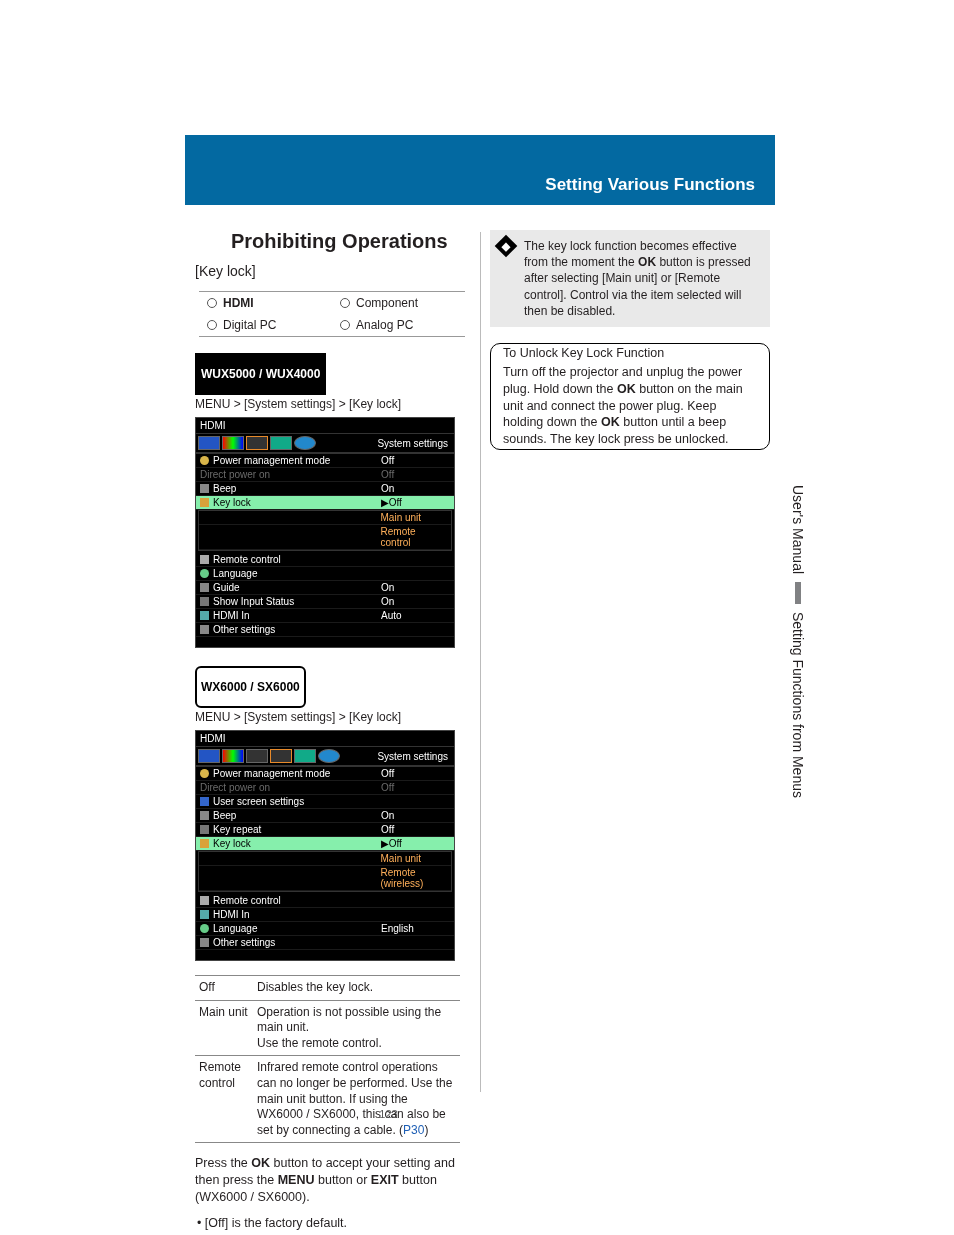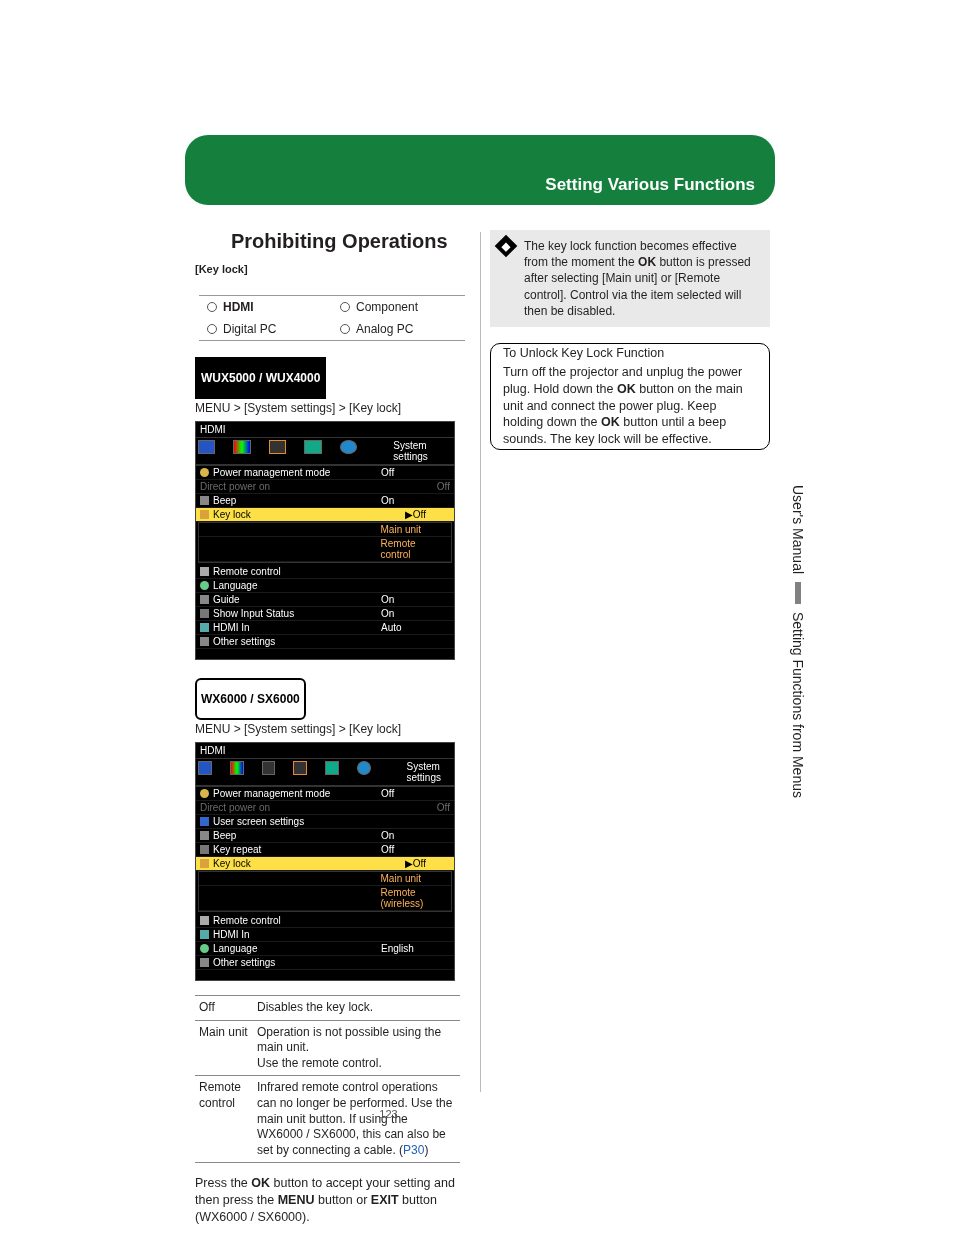--- a/index.html
+++ b/index.html
@@ -8,42 +8,41 @@
     background: #fff;
     width: 954px;
     height: 1235px;
     position: relative;
     color: #231f20;
   }
   .header-bar {
     position: absolute;
     left: 185px; top: 135px;
     width: 590px; height: 70px;
-    background: #15803d;
-    border-radius: 23px;
+    background: #0369a1;
   }
   .header-title {
     position: absolute;
     right: 20px; top: 40px;
     color: #fff;
     font-weight: bold;
     font-size: 17px;
   }
   .col-left {
     position: absolute;
     left: 195px; top: 230px;
     width: 270px;
   }
   .col-right {
     position: absolute;
     left: 490px; top: 230px;
     width: 280px;
   }
   h2.section { font-size: 20px; font-weight: bold; margin-bottom: 10px; margin-left: 36px; }
-  .subtitle { font-size: 11px; margin-bottom: 20px; font-weight: bold; }
+  .subtitle { font-size: 14px; margin-bottom: 12px; }
   .inputs {
     display: flex; flex-wrap: wrap;
     font-size: 12px;
     border-top: 1px solid #999;
     border-bottom: 1px solid #999;
     margin: 4px 0 12px 4px;
   }
   .inputs .cell {
     width: 50%;
     padding: 4px 0 4px 8px;
@@ -71,42 +70,42 @@
     font-size: 10px;
     border: 1px solid #444;
     margin-bottom: 14px;
   }
   .osd-titlebar {
     padding: 2px 4px;
     display: flex; justify-content: space-between;
     border-bottom: 1px solid #333;
   }
   .osd-tabs {
-    display: flex; gap: 18px; padding: 2px;
+    display: flex; gap: 2px; padding: 2px;
     border-bottom: 2px solid #333;
   }
   .tab {
     width: 22px; height: 14px;
     border: 1px solid #666;
     display: flex; align-items: center; justify-content: center;
   }
   .tab.sel { border: 1px solid #e88a2a; }
   .osd-tabs .spacer { flex: 1; }
   .osd-tabs .tab-label { align-self: center; font-size: 10px; padding-right: 4px; }
   .osd-row {
     display: flex;
     padding: 1px 4px;
     border-bottom: 1px solid #1a1a1a;
     min-height: 13px;
     gap: 36px;
   }
   .osd-row .rl { flex: 0 0 58%; display: flex; align-items: center; gap: 4px; }
   .osd-row .rv { flex: 1; }
-  .osd-row.dim .rl, .osd-row.dim .rv { color: #6b6b6b; text-align: right; }
-  .osd-row.hl { background: #fde047; color: #000; text-align: center; }
+  .osd-row.dim .rl, .osd-row.dim .rv { color: #6b6b6b; }
+  .osd-row.hl { background: #86efac; color: #000; }
   .osd-row.hl .rv { color: #000; }
   .osd-row.sub .rv { color: #ffb05a; }
   .osd .sub-block { border: 1px solid #333; margin: 0 2px 2px 2px; }
   .ic { display: inline-block; width: 9px; height: 9px; }
   .ic-bulb { background: #d9b54a; border-radius: 50%; }
   .ic-beep { background: #888; }
   .ic-key { background: #d9a23a; }
   .ic-lang { background: #6c8; border-radius: 50%; }
   .ic-hdmi { background: #5aa; }
   .ic-guide { background: #888; }
@@ -461,21 +460,21 @@
 <div class="col-right">
   <div class="note-box">
     <div class="note-icon">
         <span>◆</span>
       </div>
     <span>The key lock function becomes effective from the moment the </span><span class="b">OK</span><span> button is pressed after selecting [Main unit] or [Remote control]. Control via the item selected will then be disabled.</span>
   </div>
 
   <div class="round-box">
     <div class="rb-title">To Unlock Key Lock Function</div>
-    <span>Turn off the projector and unplug the power plug. Hold down the </span><span class="b">OK</span><span> button on the main unit and connect the power plug. Keep holding down the </span><span class="b">OK</span><span> button until a beep sounds. The key lock will be effective.</span>
+    <span>Turn off the projector and unplug the power plug. Hold down the </span><span class="b">OK</span><span> button on the main unit and connect the power plug. Keep holding down the </span><span class="b">OK</span><span> button until a beep sounds. The key lock press be unlocked.</span>
   </div>
 </div>
 
 <div class="side-tabs">
   <div class="vtext">User's Manual</div>
   <div class="vbar"></div>
   <div class="vtext">Setting Functions from Menus</div>
 </div>
 
 <div class="page-num">123</div>

